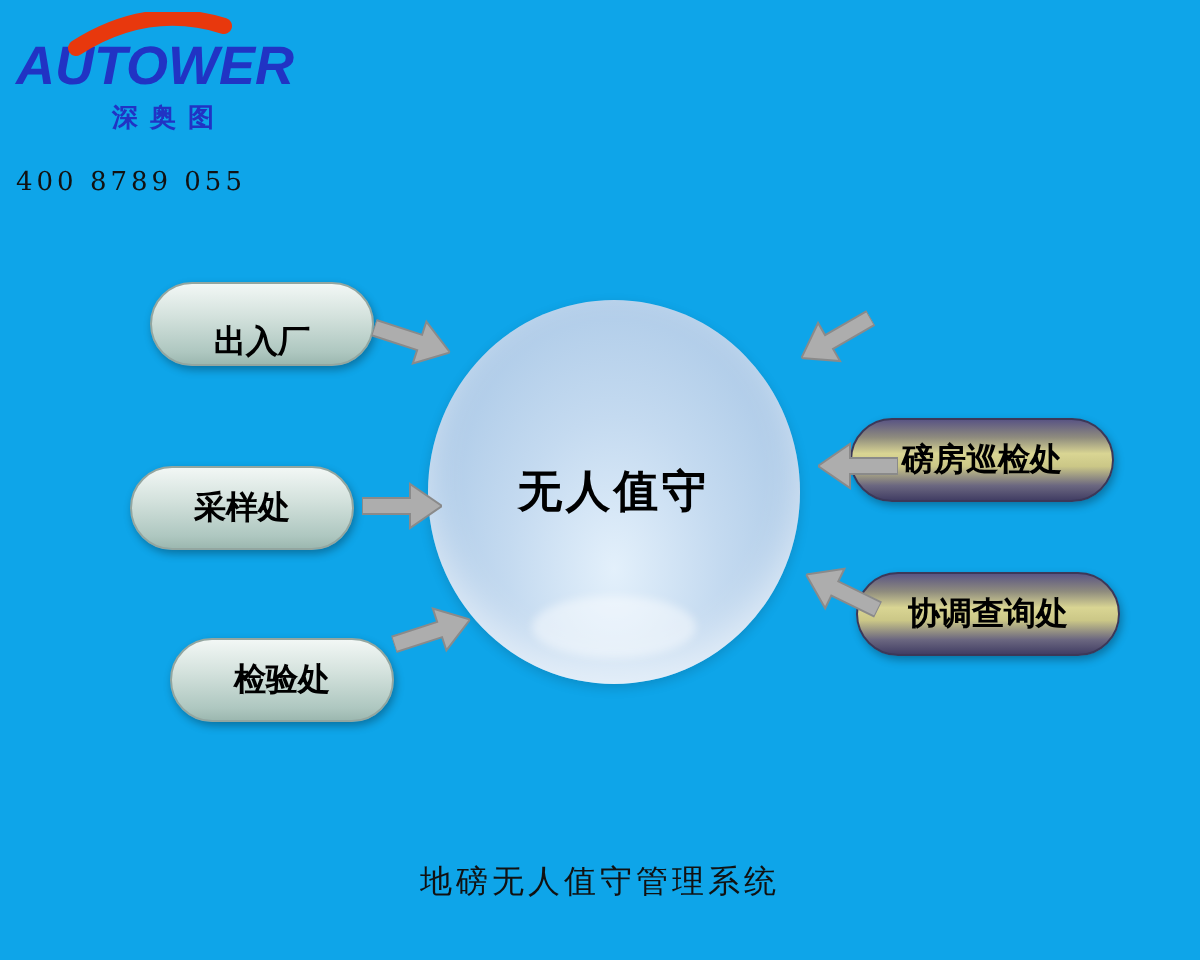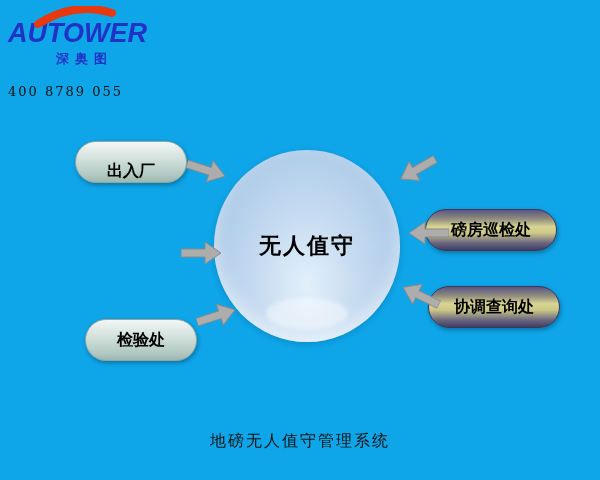--- a/index.html
+++ b/index.html
@@ -95,20 +95,23 @@
   <div class="circle">
     <div class="circle-label">
       <span>无人</span>
       <span>值守</span>
     </div>
   </div>
 
   <div class="pill pill-left pill-l1">
     <span>出入厂</span>
   </div>
+  <div class="pill pill-left pill-l2">
+    <span>采样处</span>
+  </div>
   <div class="pill pill-left pill-l3">
     <span>检验处</span>
   </div>
 
   <div class="pill pill-right pill-r2">
     <span>磅房巡检处</span>
   </div>
   <div class="pill pill-right pill-r3">
     <span>协调查询处</span>
   </div>

